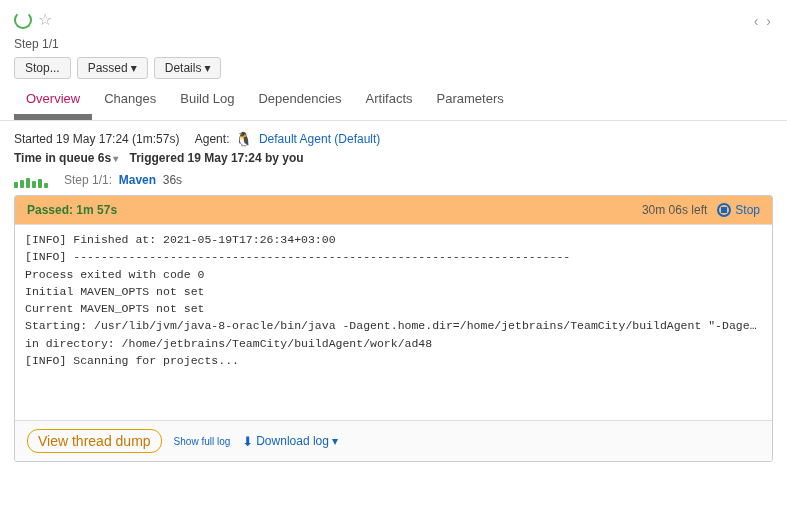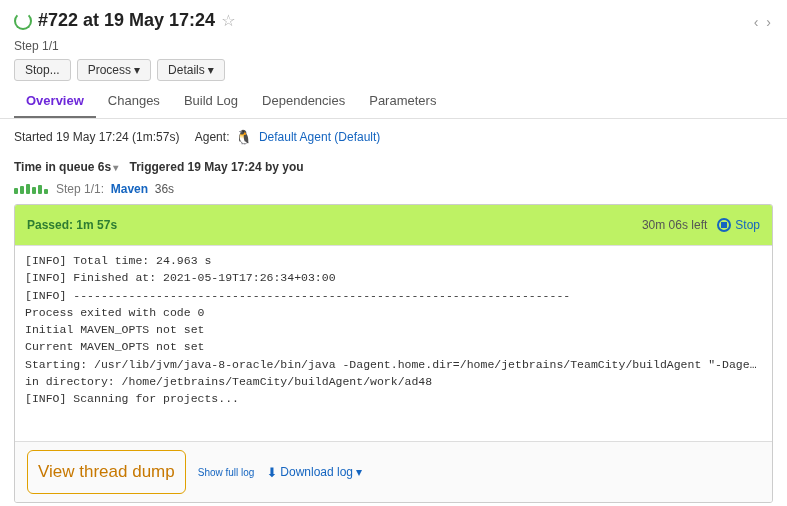--- a/index.html
+++ b/index.html
@@ -133,33 +133,33 @@
       padding: 6px 12px 8px 12px;
       font-size: 13px;
       cursor: pointer;
       color: #555;
       border-bottom: 2px solid transparent;
       margin-bottom: -2px;
       text-decoration: none;
     }
 
     .tab.active {
-      color: #6d28d9;
-      font-weight: bold;
-      border-bottom: 2px solid #737373;
+      color: #be185d;
+      font-weight: normal;
+      border-bottom: 6px solid #737373;
     }
 
     .content-area {
       padding: 10px 14px 0 14px;
     }
 
     .meta-row {
       font-size: 12px;
       color: #333;
-      margin-bottom: 15px;
+      margin-bottom: 4px;
       display: flex;
       align-items: center;
       gap: 6px;
     }
 
     .agent-link {
       color: #1565c0;
       text-decoration: none;
       cursor: pointer;
     }
@@ -207,22 +207,22 @@
     }
 
     .build-log-panel {
       border: 1px solid #ccc;
       border-radius: 3px;
       overflow: hidden;
       margin-top: 2px;
     }
 
     .log-header {
-      background: #bef264;
-      padding: 13px 12px;
+      background: #fdba74;
+      padding: 7px 12px;
       display: flex;
       align-items: flex-start;
       justify-content: space-between;
       border-bottom: 1px solid #ddd;
     }
 
     .log-status {
       font-size: 12px;
       color: #2e7d32;
       font-weight: bold;
@@ -313,23 +313,23 @@
     .footer-right {
       display: flex;
       align-items: center;
       gap: 12px;
     }
 
     .view-thread-btn {
       border: 1px solid #e0a000;
       color: #c77800;
       background: none;
-      padding: 11px 10px;
-      border-radius: 6px;
-      font-size: 17px;
+      padding: 3px 10px;
+      border-radius: 11px;
+      font-size: 14px;
       cursor: pointer;
     }
 
     .show-full-link {
       font-size: 10px;
       color: #1565c0;
       cursor: pointer;
       text-decoration: none;
     }
 
@@ -342,22 +342,23 @@
       align-items: center;
       gap: 3px;
     }
 
     .download-icon {
       font-size: 13px;
     }
 
     .step-header-row {
       display: flex;
-      align-items: flex-start;
+      align-items: center;
       margin-bottom: 4px;
+      gap: 8px;
     }
 
     .step-progress-bars {
       display: flex;
       gap: 2px;
       align-items: flex-end;
       height: 12px;
       margin-right: 6px;
     }
 
@@ -367,49 +368,49 @@
       border-radius: 1px;
     }
   </style>
 </head>
 <body>
 
 <div class="top-header">
   <div class="header-toolbar-row">
     <div class="build-title-row">
       <span class="spinner"></span>
-      <span class="build-title">#722 at 19 May 17:24</span>
       <span class="star-icon">☆</span>
     </div>
     <div class="chart-area">
       <button class="chart-nav-btn">‹</button>
       <button class="chart-nav-btn">›</button>
     </div>
   </div>
   <div class="step-label">
     <span>Step 1/1</span>
   </div>
   <div class="toolbar-left" style="margin-bottom:6px;">
     <button class="btn">
       <span>Stop...</span>
     </button>
     <button class="btn">
-      <span>Process</span>
+      <span>Passed</span>
       <span>▾</span>
     </button>
     <button class="btn">
       <span>Details</span>
       <span>▾</span>
     </button>
   </div>
   <div class="tabs-row" id="tabs-container">
       <a class="tab active" href="#">Overview</a>
       <a class="tab" href="#">Changes</a>
       <a class="tab" href="#">Build Log</a>
       <a class="tab" href="#">Dependencies</a>
+      <a class="tab" href="#">Artifacts</a>
       <a class="tab" href="#">Parameters</a>
     </div>
 </div>
 
 <div class="content-area">
   <div class="meta-row">
     <span>Started 19 May 17:24 (1m:57s)</span>
     &nbsp;
     <span>Agent:</span>
     <span class="agent-icon">🐧</span>
@@ -447,21 +448,20 @@
         <span>30m 06s left</span>
         <button class="stop-btn">
           <span class="stop-circle">
             <span class="stop-square"></span>
           </span>
           <span>Stop</span>
         </button>
       </div>
     </div>
     <div class="log-content" id="log-lines">
-        <div class="log-line">[INFO] Total time:  24.963 s</div>
         <div class="log-line">[INFO] Finished at: 2021-05-19T17:26:34+03:00</div>
         <div class="log-line">[INFO] ------------------------------------------------------------------------</div>
         <div class="log-line">Process exited with code 0</div>
         <div class="log-line">Initial MAVEN_OPTS not set</div>
         <div class="log-line">Current MAVEN_OPTS not set</div>
         <div class="log-line">Starting: /usr/lib/jvm/java-8-oracle/bin/java -Dagent.home.dir=/home/jetbrains/TeamCity/buildAgent "-Dagent.name</div>
         <div class="log-line">in directory: /home/jetbrains/TeamCity/buildAgent/work/ad48</div>
         <div class="log-line">[INFO] Scanning for projects...</div>
       </div>
     <div class="log-footer">

